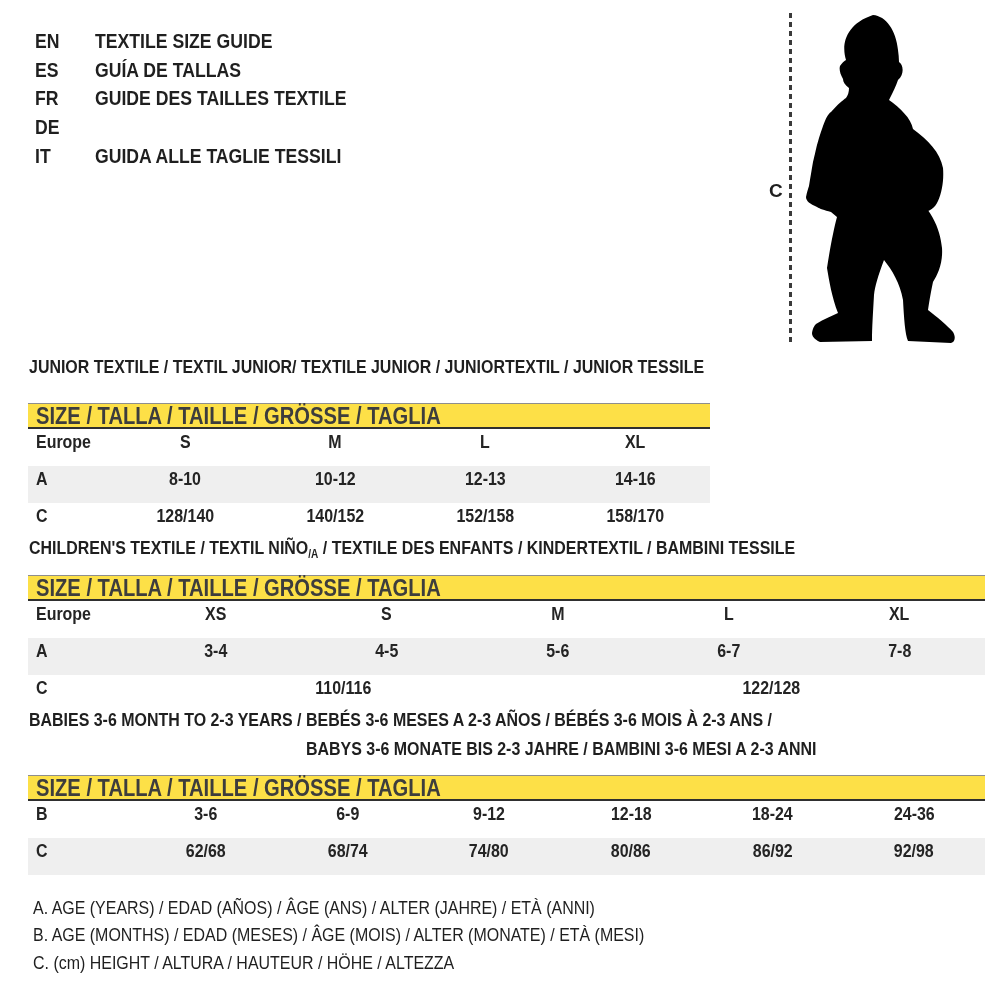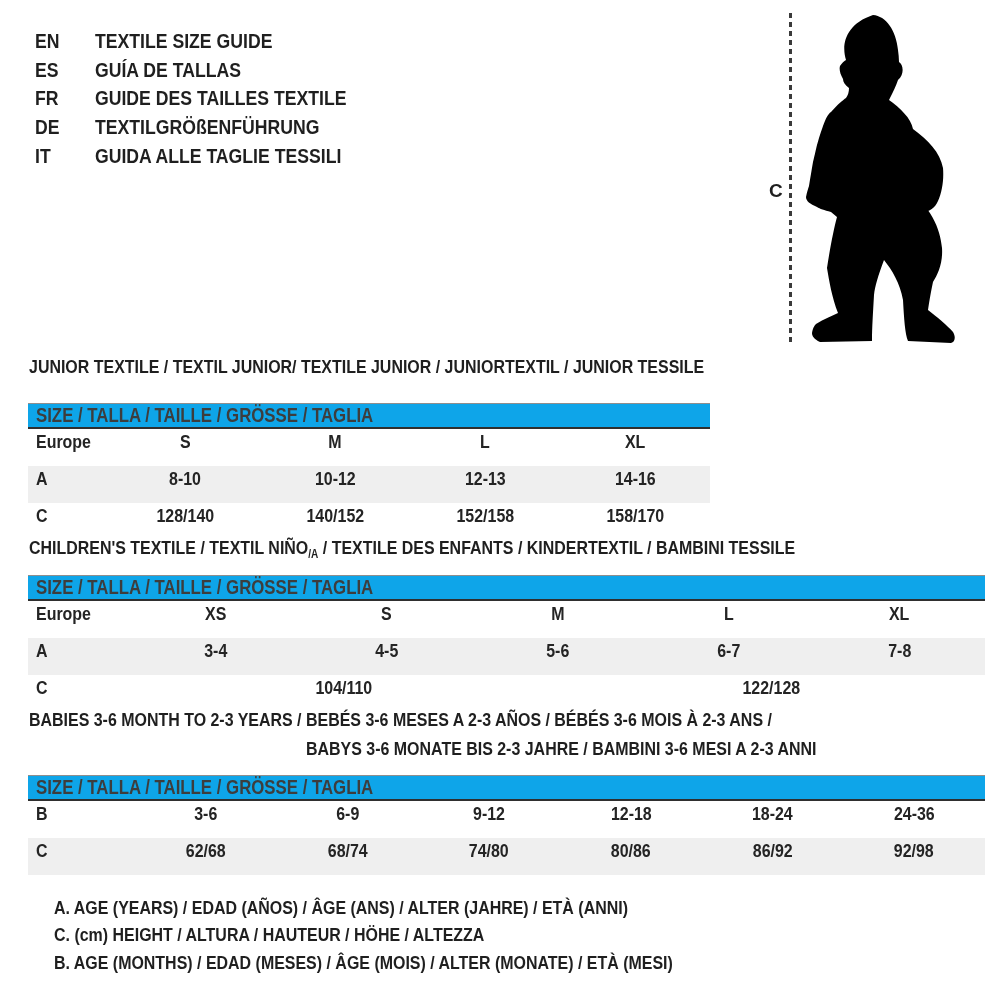--- a/index.html
+++ b/index.html
@@ -27,54 +27,53 @@
   .sil{left:786px;top:8px;}
 
   
   .sec-title{font-size:19px;font-weight:bold;left:29px;line-height:22px;}
   .sec-title .sub{font-size:12px;vertical-align:-4px;}
   .title3{line-height:28.5px;text-align:right;}
 
   
   .size-table{left:28px;}
   .bar{
-    background:#0ea5e9;border-top:1px solid #8e8e8e;border-bottom:2px solid #2f2f2f;
-    height:23px;line-height:23px;padding-left:8px;font-size:20px;font-weight:bold;color:#3d3d3d;
+    background:#fde047;border-top:1px solid #8e8e8e;border-bottom:2px solid #2f2f2f;
+    height:23px;line-height:23px;padding-left:8px;font-size:24px;font-weight:bold;color:#3d3d3d;
   }
   .trow{display:flex;height:37px;line-height:25px;font-size:19px;font-weight:bold;color:#242424;}
   .trow.shaded{background:#efefef;}
   .tlabel{padding-left:8px;}
   .t1{width:682px;}  .t1 .tlabel{width:74px;}
   .t2{width:957px;}  .t2 .tlabel{width:94px;}
   .t3{width:957px;}  .t3 .tlabel{width:99px;}
   .tcell{flex:1;text-align:center;}
 
   
-  .footnotes{left:33px;top:894px;font-size:19px;font-weight:bold;margin-left:21px;}
+  .footnotes{left:33px;top:894px;font-size:19px;font-weight:normal;}
   .footnote{height:27.4px;line-height:27.4px;}
 </style>
 </head>
 <body>
 
 <div class="abs lang-list">
   <div class="lang-row">
     <span class="lang-code"><span class="cond">EN</span></span>
     <span class="lang-label"><span class="cond">TEXTILE SIZE GUIDE</span></span>
   </div>
   <div class="lang-row">
     <span class="lang-code"><span class="cond">ES</span></span>
     <span class="lang-label"><span class="cond">GUÍA DE TALLAS</span></span>
   </div>
   <div class="lang-row">
     <span class="lang-code"><span class="cond">FR</span></span>
     <span class="lang-label"><span class="cond">GUIDE DES TAILLES TEXTILE</span></span>
   </div>
   <div class="lang-row">
     <span class="lang-code"><span class="cond">DE</span></span>
-    <span class="lang-label"><span class="cond">TEXTILGRÖßENFÜHRUNG</span></span>
   </div>
   <div class="lang-row">
     <span class="lang-code"><span class="cond">IT</span></span>
     <span class="lang-label"><span class="cond">GUIDA ALLE TAGLIE TESSILI</span></span>
   </div>
 </div>
 
 <span class="abs c-label">C</span>
 <div class="abs dotline"></div>
 <svg class="abs sil" width="200" height="340" viewBox="0 0 200 340">
@@ -172,21 +171,21 @@
   <div class="trow shaded">
     <span class="tlabel"><span class="cond">A</span></span>
     <span class="tcell"><span class="condc">3-4</span></span>
     <span class="tcell"><span class="condc">4-5</span></span>
     <span class="tcell"><span class="condc">5-6</span></span>
     <span class="tcell"><span class="condc">6-7</span></span>
     <span class="tcell"><span class="condc">7-8</span></span>
   </div>
   <div class="trow">
     <span class="tlabel"><span class="cond">C</span></span>
-    <span class="tcell"><span class="condc">104/110</span></span>
+    <span class="tcell"><span class="condc">110/116</span></span>
     <span class="tcell"><span class="condc">122/128</span></span>
   </div>
 </div>
 
 <div class="abs sec-title title3" style="top:706px;">
   <div><span class="cond">BABIES 3-6 MONTH TO 2-3 YEARS / BEBÉS 3-6 MESES A 2-3 AÑOS / BÉBÉS 3-6 MOIS À 2-3 ANS /</span></div>
   <div><span class="cond">BABYS 3-6 MONATE BIS 2-3 JAHRE / BAMBINI 3-6 MESI A 2-3 ANNI</span></div>
 </div>
 <div class="abs size-table t3" style="top:775px;">
   <div class="bar">
@@ -207,15 +206,15 @@
     <span class="tcell"><span class="condc">68/74</span></span>
     <span class="tcell"><span class="condc">74/80</span></span>
     <span class="tcell"><span class="condc">80/86</span></span>
     <span class="tcell"><span class="condc">86/92</span></span>
     <span class="tcell"><span class="condc">92/98</span></span>
   </div>
 </div>
 
 <div class="abs footnotes">
   <div class="footnote"><span class="cond">A. AGE (YEARS) / EDAD (AÑOS) / ÂGE (ANS) / ALTER (JAHRE) / ETÀ (ANNI)</span></div>
+  <div class="footnote"><span class="cond">B. AGE (MONTHS) / EDAD (MESES) / ÂGE (MOIS) / ALTER (MONATE) / ETÀ (MESI)</span></div>
   <div class="footnote"><span class="cond">C. (cm) HEIGHT / ALTURA / HAUTEUR / HÖHE / ALTEZZA</span></div>
-  <div class="footnote"><span class="cond">B. AGE (MONTHS) / EDAD (MESES) / ÂGE (MOIS) / ALTER (MONATE) / ETÀ (MESI)</span></div>
 </div>
 
 </body></html>

